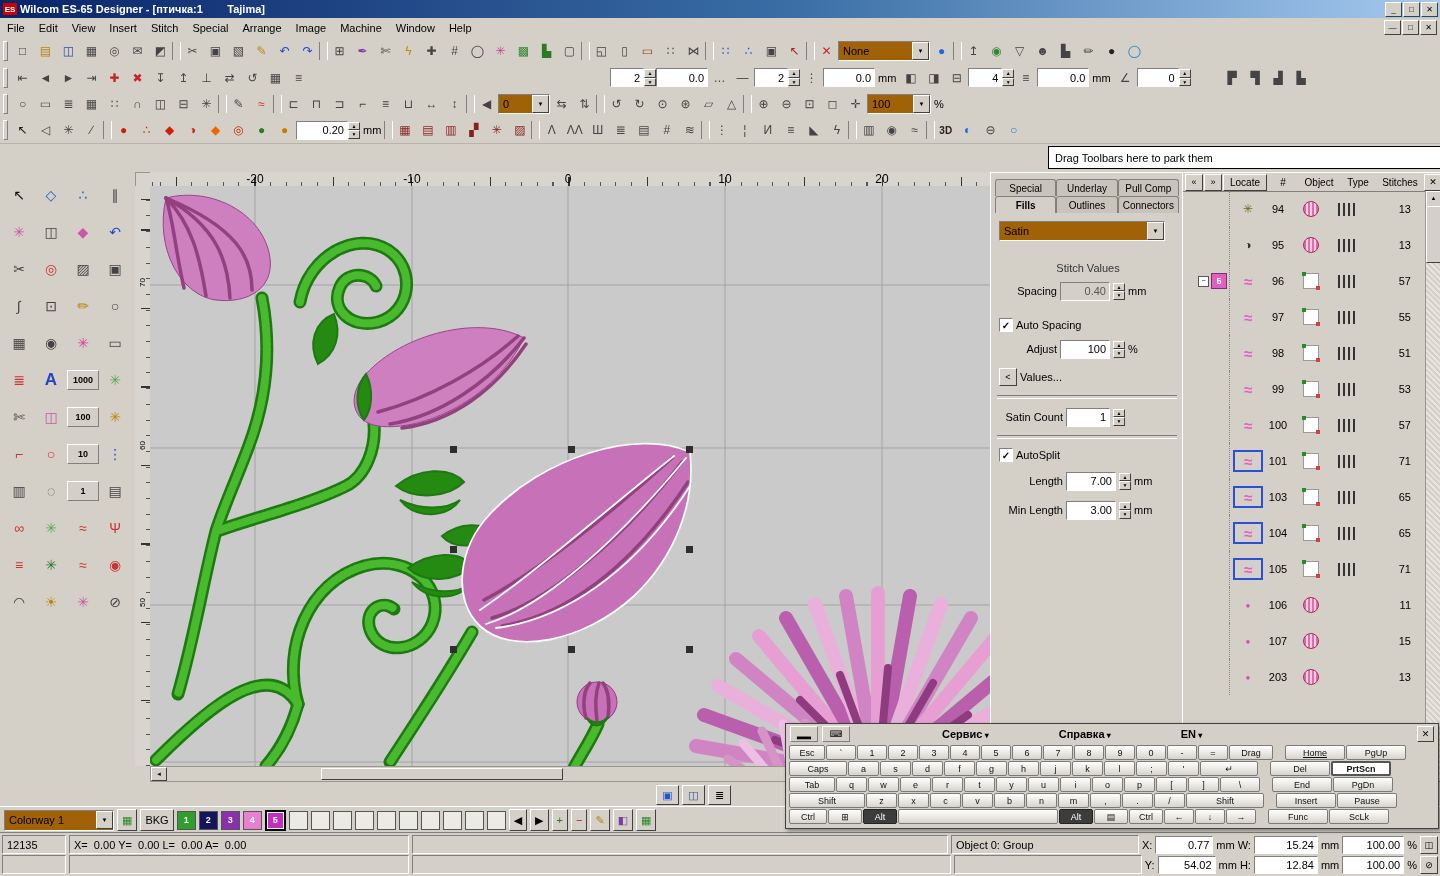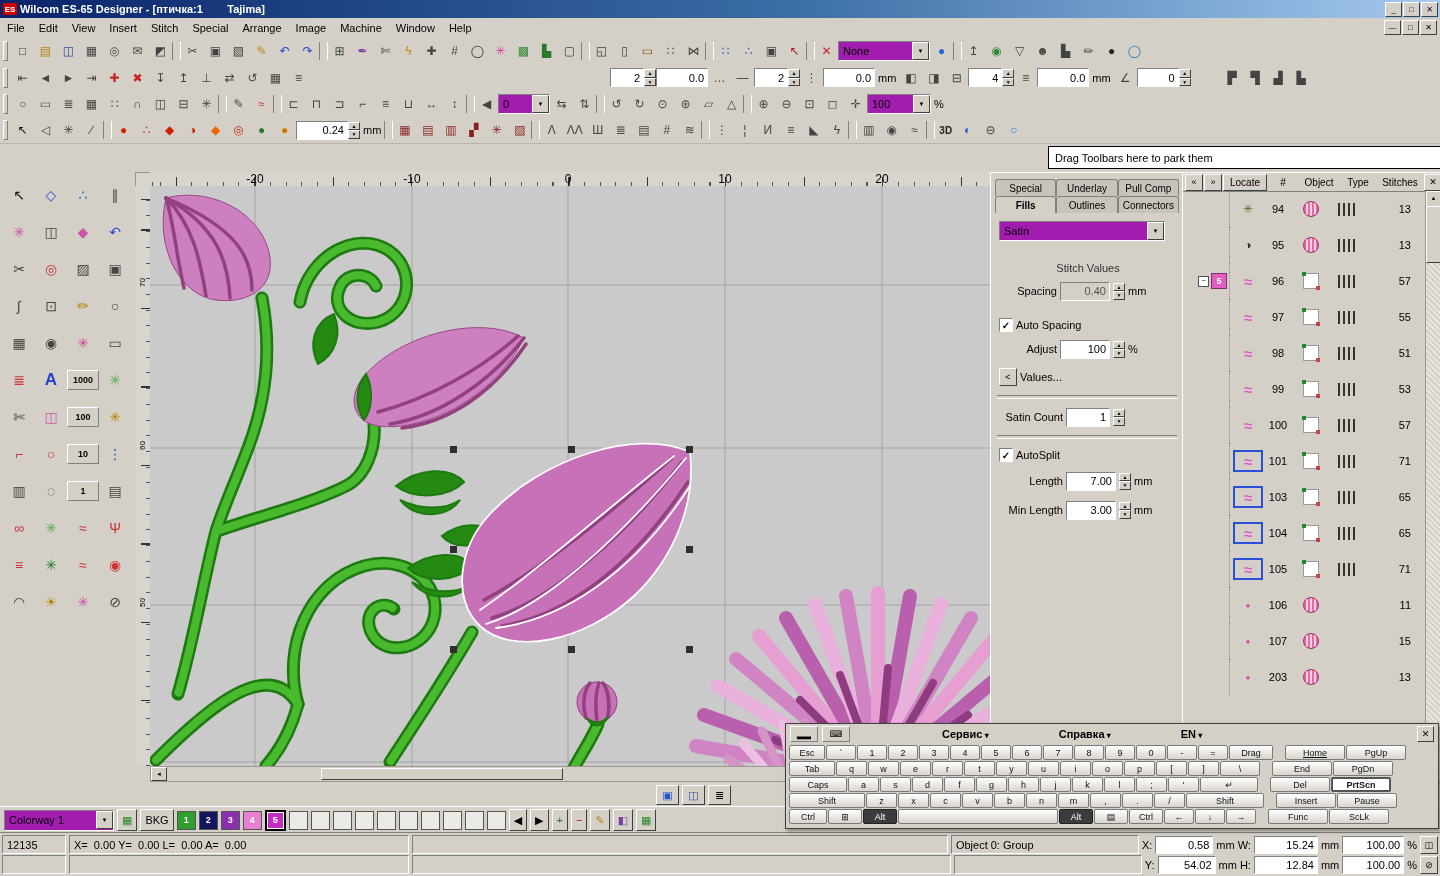--- a/index.html
+++ b/index.html
@@ -27,21 +27,21 @@
        font-size:12px;color:#444;flex:none;}
   .tbi[data-sep]{width:7px;color:transparent;border-left:1px solid #808080;border-right:1px solid #fff;height:18px;}
   .tbi.txt{width:auto;padding:0 4px;font-weight:bold;font-size:10px;color:#222;}
   .field{background:#fff;border:1px solid;border-color:#808080 #fff #fff #808080;height:17px;
          font-size:11px;padding:0 3px;display:inline-flex;align-items:center;justify-content:flex-end;flex:none;}
   .field.dis{background:#d4d0c8;color:#555;}
   .spin{display:inline-flex;flex-direction:column;width:12px;height:17px;flex:none;}
   .spin i{flex:1;border:1px solid;border-color:#fff #404040 #404040 #fff;background:#d4d0c8;
           font-style:normal;font-size:5px;line-height:6px;text-align:center;color:#000;}
   .spin i:first-child::before{content:"▲";} .spin i:last-child::before{content:"▼";}
-  .combo{display:inline-flex;align-items:center;background:#a21caf;border:1px solid;
+  .combo{display:inline-flex;align-items:center;background:#a16207;border:1px solid;
          border-color:#808080 #fff #fff #808080;height:18px;padding-left:4px;flex:none;}
   .combo .cbtn{width:15px;height:16px;margin-left:auto;background:#d4d0c8;border:1px solid;
          border-color:#fff #404040 #404040 #fff;display:flex;align-items:center;justify-content:center;}
   .combo .cbtn::before{content:"▼";font-size:6px;}
   .ulabel{padding:0 3px;flex:none;}
   
   #park{left:1048px;top:146px;width:390px;height:21px;background:#fff;border:1px solid #000;
         display:flex;align-items:center;padding-left:6px;}
   
   #lefttools{left:0;top:172px;width:134px;height:608px;display:grid;
@@ -518,21 +518,21 @@
       <span class="tbi" style="color: rgb(204, 34, 0);">◑</span>
 
       <span class="tbi" style="color: rgb(238, 102, 0);">◆</span>
 
       <span class="tbi" style="color: rgb(204, 34, 0);">◎</span>
 
       <span class="tbi" style="color: rgb(42, 122, 42);">●</span>
 
       <span class="tbi" style="color: rgb(204, 122, 0);">●</span>
 
-    <span class="field" style="width:44px">0.24</span>
+    <span class="field" style="width:44px">0.20</span>
     <span class="spin">
         <i></i>
         <i></i>
       </span>
     <span class="ulabel">mm</span>
 
       <span class="tbi" data-sep="1"></span>
 
       <span class="tbi" style="color: rgb(138, 31, 31);">▦</span>
 
@@ -1279,55 +1279,55 @@
         <span class="key" style="width: 30px;">9</span>
         <span class="key" style="width: 30px;">0</span>
         <span class="key" style="width: 30px;">-</span>
         <span class="key" style="width: 30px;">=</span>
         <span class="key" style="width: 44px;">Drag</span>
         <span class="key gap" style="width: 10px;"></span>
         <span class="key" style="width: 60px; text-decoration: underline;">Home</span>
         <span class="key" style="width: 60px;">PgUp</span>
       </div>
     <div class="krow">
+        <span class="key" style="width: 58px;">Caps</span>
+        <span class="key" style="width: 31px;">a</span>
+        <span class="key" style="width: 31px;">s</span>
+        <span class="key" style="width: 31px;">d</span>
+        <span class="key" style="width: 31px;">f</span>
+        <span class="key" style="width: 31px;">g</span>
+        <span class="key" style="width: 31px;">h</span>
+        <span class="key" style="width: 31px;">j</span>
+        <span class="key" style="width: 31px;">k</span>
+        <span class="key" style="width: 31px;">l</span>
+        <span class="key" style="width: 31px;">;</span>
+        <span class="key" style="width: 31px;">'</span>
+        <span class="key" style="width: 58px;">↵</span>
+        <span class="key gap" style="width: 10px;"></span>
+        <span class="key" style="width: 60px;">Del</span>
+        <span class="key hl" style="width: 60px;">PrtScn</span>
+      </div>
+    <div class="krow">
         <span class="key" style="width: 46px;">Tab</span>
         <span class="key" style="width: 31px;">q</span>
         <span class="key" style="width: 31px;">w</span>
         <span class="key" style="width: 31px;">e</span>
         <span class="key" style="width: 31px;">r</span>
         <span class="key" style="width: 31px;">t</span>
         <span class="key" style="width: 31px;">y</span>
         <span class="key" style="width: 31px;">u</span>
         <span class="key" style="width: 31px;">i</span>
         <span class="key" style="width: 31px;">o</span>
         <span class="key" style="width: 31px;">p</span>
         <span class="key" style="width: 31px;">[</span>
         <span class="key" style="width: 31px;">]</span>
         <span class="key" style="width: 40px;">\</span>
         <span class="key gap" style="width: 10px;"></span>
         <span class="key" style="width: 60px;">End</span>
         <span class="key" style="width: 60px;">PgDn</span>
-      </div>
-    <div class="krow">
-        <span class="key" style="width: 58px;">Caps</span>
-        <span class="key" style="width: 31px;">a</span>
-        <span class="key" style="width: 31px;">s</span>
-        <span class="key" style="width: 31px;">d</span>
-        <span class="key" style="width: 31px;">f</span>
-        <span class="key" style="width: 31px;">g</span>
-        <span class="key" style="width: 31px;">h</span>
-        <span class="key" style="width: 31px;">j</span>
-        <span class="key" style="width: 31px;">k</span>
-        <span class="key" style="width: 31px;">l</span>
-        <span class="key" style="width: 31px;">;</span>
-        <span class="key" style="width: 31px;">'</span>
-        <span class="key" style="width: 58px;">↵</span>
-        <span class="key gap" style="width: 10px;"></span>
-        <span class="key" style="width: 60px;">Del</span>
-        <span class="key hl" style="width: 60px;">PrtScn</span>
       </div>
     <div class="krow">
         <span class="key" style="width: 76px;">Shift</span>
         <span class="key" style="width: 31px;">z</span>
         <span class="key" style="width: 31px;">x</span>
         <span class="key" style="width: 31px;">c</span>
         <span class="key" style="width: 31px;">v</span>
         <span class="key" style="width: 31px;">b</span>
         <span class="key" style="width: 31px;">n</span>
         <span class="key" style="width: 31px;">m</span>
@@ -1410,21 +1410,21 @@
 
   </div>
 
   <div id="statusbar" class="abs">
     <div class="srow">
       <span class="spanel" style="width:54px">12135</span>
       <span class="spanel" style="width:330px">X=  0.00 Y=  0.00 L=  0.00 A=  0.00</span>
       <span class="spanel flex1"></span>
       <span class="spanel" style="width:178px">Object 0: Group</span>
       <span class="slbl">X:</span>
-      <span class="sfield" style="width:50px">0.58</span>
+      <span class="sfield" style="width:50px">0.77</span>
       <span class="slbl">mm</span>
       <span class="slbl">W:</span>
       <span class="sfield" style="width:56px">15.24</span>
       <span class="slbl">mm</span>
       <span class="sfield" style="width:54px">100.00</span>
       <span class="slbl">%</span>
       <span class="sbtn">◫</span>
     </div>
     <div class="srow">
       <span class="spanel" style="width:54px"></span>

